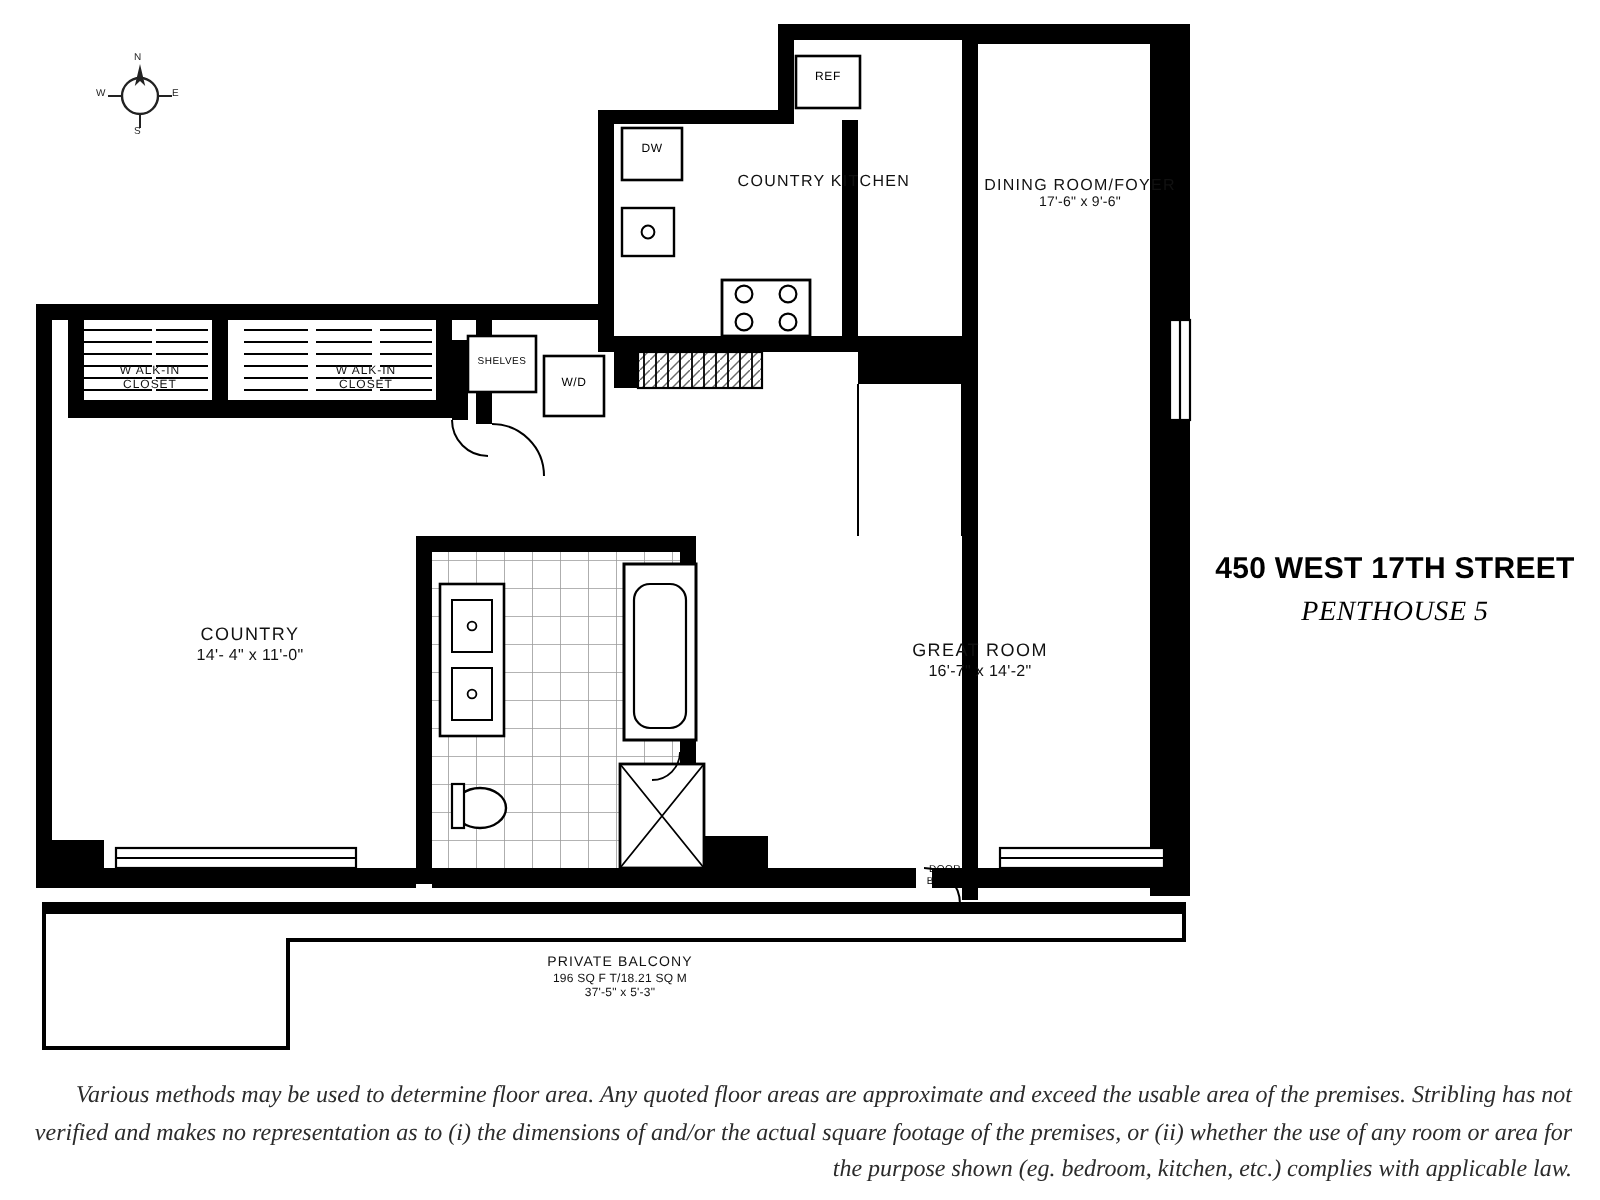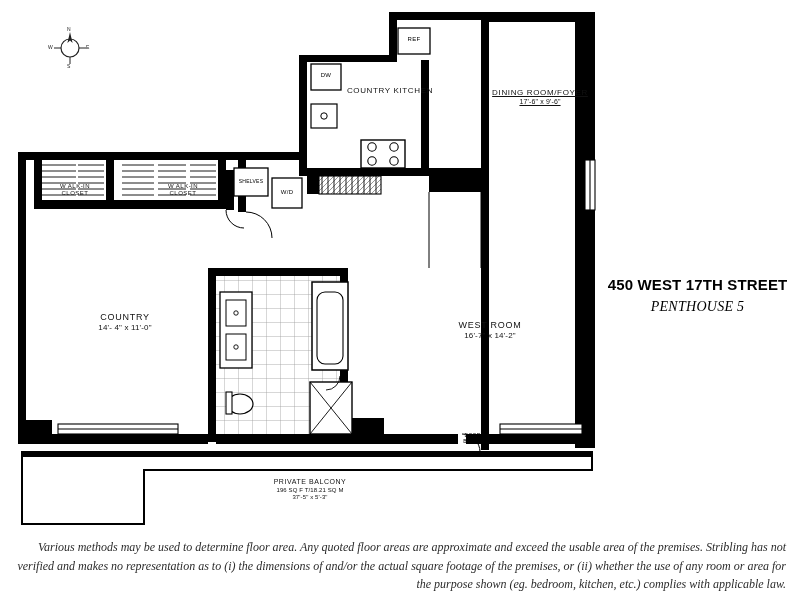--- a/index.html
+++ b/index.html
@@ -258,31 +258,31 @@
   <span class="letter e">E</span>
 </div>
 
 <div class="boxlabel" style="left:398px; top:36px; width:32px;">REF</div>
 <div class="boxlabel" style="left:311px; top:72px; width:30px;">DW</div>
 <div class="boxlabel" style="left:233px; top:178px; width:36px; font-size:5px;">SHELVES</div>
 <div class="boxlabel" style="left:272px; top:189px; width:30px;">W/D</div>
 <div class="boxlabel" style="left:455px; top:432px; width:44px; font-size:5px; white-space:pre-line;">DOOR TO
 BALCO NY</div>
 
-<div class="room-label md" style="left:460px; top:88px; width:160px;text-decoration:underline;">
+<div class="room-label md" style="left:460px; top:88px; width:160px;">
   <span class="name">DINING  ROOM/FOYER</span>
   <span class="dims sm">17'-6"  x   9'-6"</span>
 </div>
 
-<div class="room-label md" style="left:325px; top:86px; width:130px;">
+<div class="room-label md" style="left:325px; top:86px; width:130px;text-align:right;">
   <span class="name">COUNTRY KITCHEN</span>
 </div>
 
 <div class="room-label lg" style="left:405px; top:320px; width:170px;">
-  <span class="name">WEST   ROOM</span>
+  <span class="name">GREAT   ROOM</span>
   <span class="dims md">16'-7"  x   14'-2"</span>
 </div>
 
 <div class="room-label lg" style="left:50px; top:312px; width:150px;">
   <span class="name">COUNTRY</span>
   <span class="dims md">14'- 4"  x  11'-0"</span>
 </div>
 
 <div class="room-label tiny" style="left:44px; top:175px; width:62px; white-space:pre-line;">
   <span class="name">W ALK-IN

